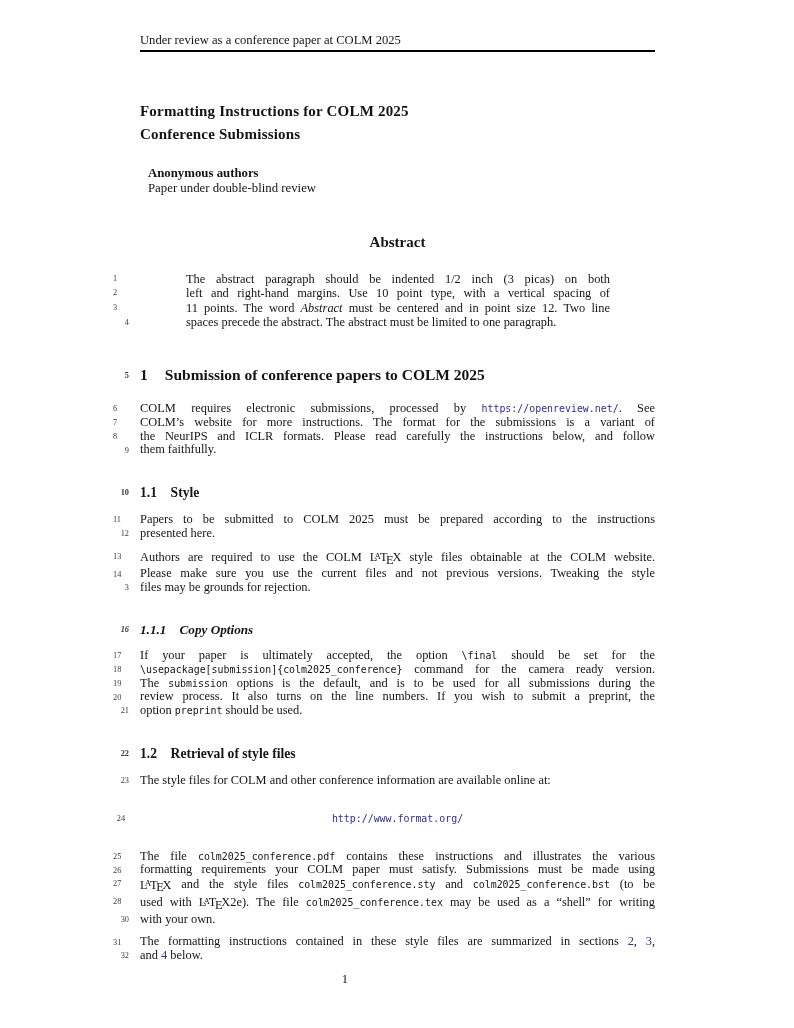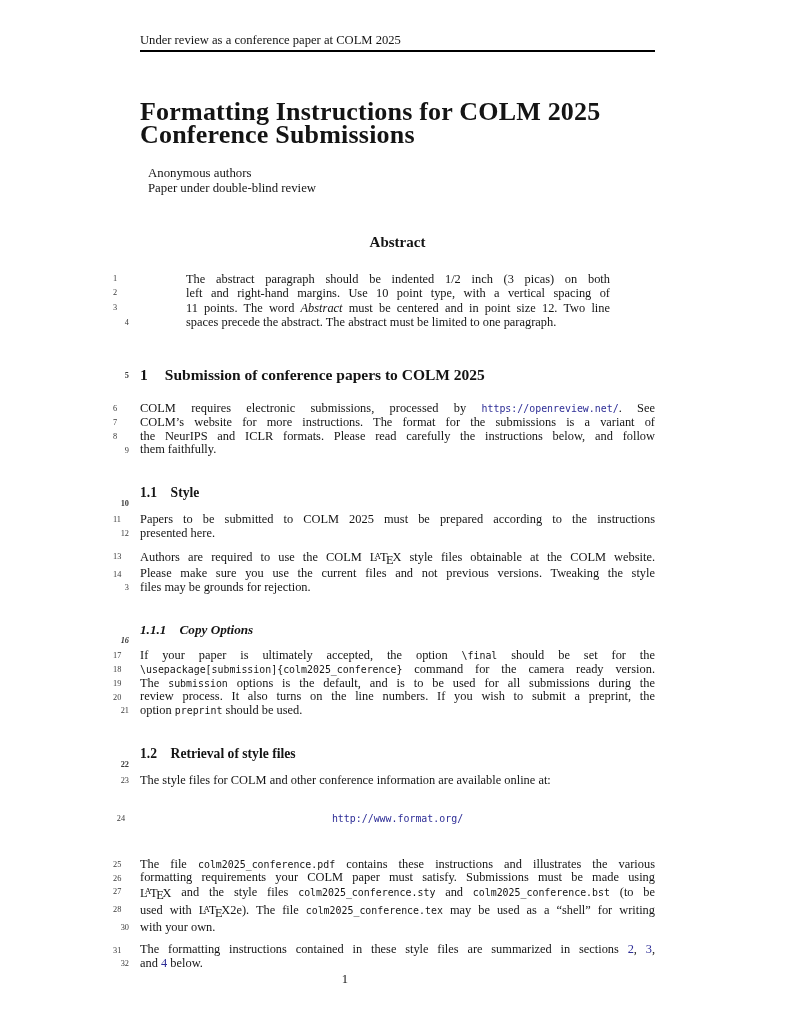--- a/index.html
+++ b/index.html
@@ -5,45 +5,45 @@
   html,body{margin:0;padding:0;background:#ffffff;}
   body{width:794px;height:1028px;overflow:hidden;
        font-family:"Liberation Serif",serif;color:#141414;
        -webkit-font-smoothing:antialiased;}
   .page{position:relative;width:690px;height:1028px;background:#fff;}
   .column{position:absolute;left:140px;top:0;width:515px;}
 
   .header-note{margin-top:33px;font-size:12.6px;line-height:14px;}
   .header-rule{margin-top:3px;height:1.6px;background:#000;}
 
-  .doc-title{margin:48px 0 0 0;font-size:26px;line-height:23.5px;font-weight:700;letter-spacing:0.2px;}
+  .doc-title{margin:48px 0 0 0;font-size:15px;line-height:23.5px;font-weight:700;letter-spacing:0.2px;}
   .authors{margin-top:19px;padding-left:8px;font-size:12.8px;line-height:15.5px;}
-  .authors .authors-name{font-weight:400;}
+  .authors .authors-name{font-weight:700;}
 
   .abstract-heading{margin-top:37px;text-align:center;font-weight:700;font-size:15px;line-height:17px;}
   .abstract-lines{margin-top:21px;padding:0 45px 0 46px;font-size:12.4px;line-height:14.6px;}
   .abstract-lines .ln{left:-73px;}
 
   .line{position:relative;white-space:normal;}
   .ln{position:absolute;left:-27px;top:3.2px;width:16px;text-align:right;
       font-size:8.3px;color:#3a3a3a;line-height:1;}
   .j{text-align:justify;text-align-last:justify;-moz-text-align-last:justify;}
 
   #content .para{margin-top:9px;font-size:12.4px;line-height:13.8px;}
   #content .h1{margin-top:36px;font-size:15.5px;line-height:18px;font-weight:700;}
   #content .h2{margin-top:28px;font-size:13.6px;line-height:16px;font-weight:700;}
   #content .h3{margin-top:27px;font-size:13.2px;line-height:16px;font-weight:700;font-style:italic;}
   #content .h1 .ln{top:6px;}
-  #content .h2 .ln,#content .h3 .ln{top:15px;}
+  #content .h2 .ln,#content .h3 .ln{top:4px;}
   #content .h1 + .para{margin-top:18px;}
   #content .h2 + .para{margin-top:12px;}
   #content .h3 + .para{margin-top:11px;}
   #content .center-block{margin:24px 0;font-size:12.4px;line-height:13.8px;}
   #content .center-block .line{text-align:center;text-align-last:center;}
-  #content .center-block + .para{margin-top:32px;}
+  #content .center-block + .para{margin-top:24px;}
 
   .secnum{margin-right:1em;}
   .h1 .secnum{margin-right:1.1em;}
 
   .mono{font-family:"DejaVu Sans Mono",monospace;font-size:0.80em;}
   .link{color:var(--link,#2d2d96);cursor:pointer;text-decoration:none;}
   .it{font-style:italic;}
 
   .latex{white-space:nowrap;}
   .lxA{font-size:0.72em;vertical-align:0.26em;margin-left:-0.32em;margin-right:-0.13em;}

